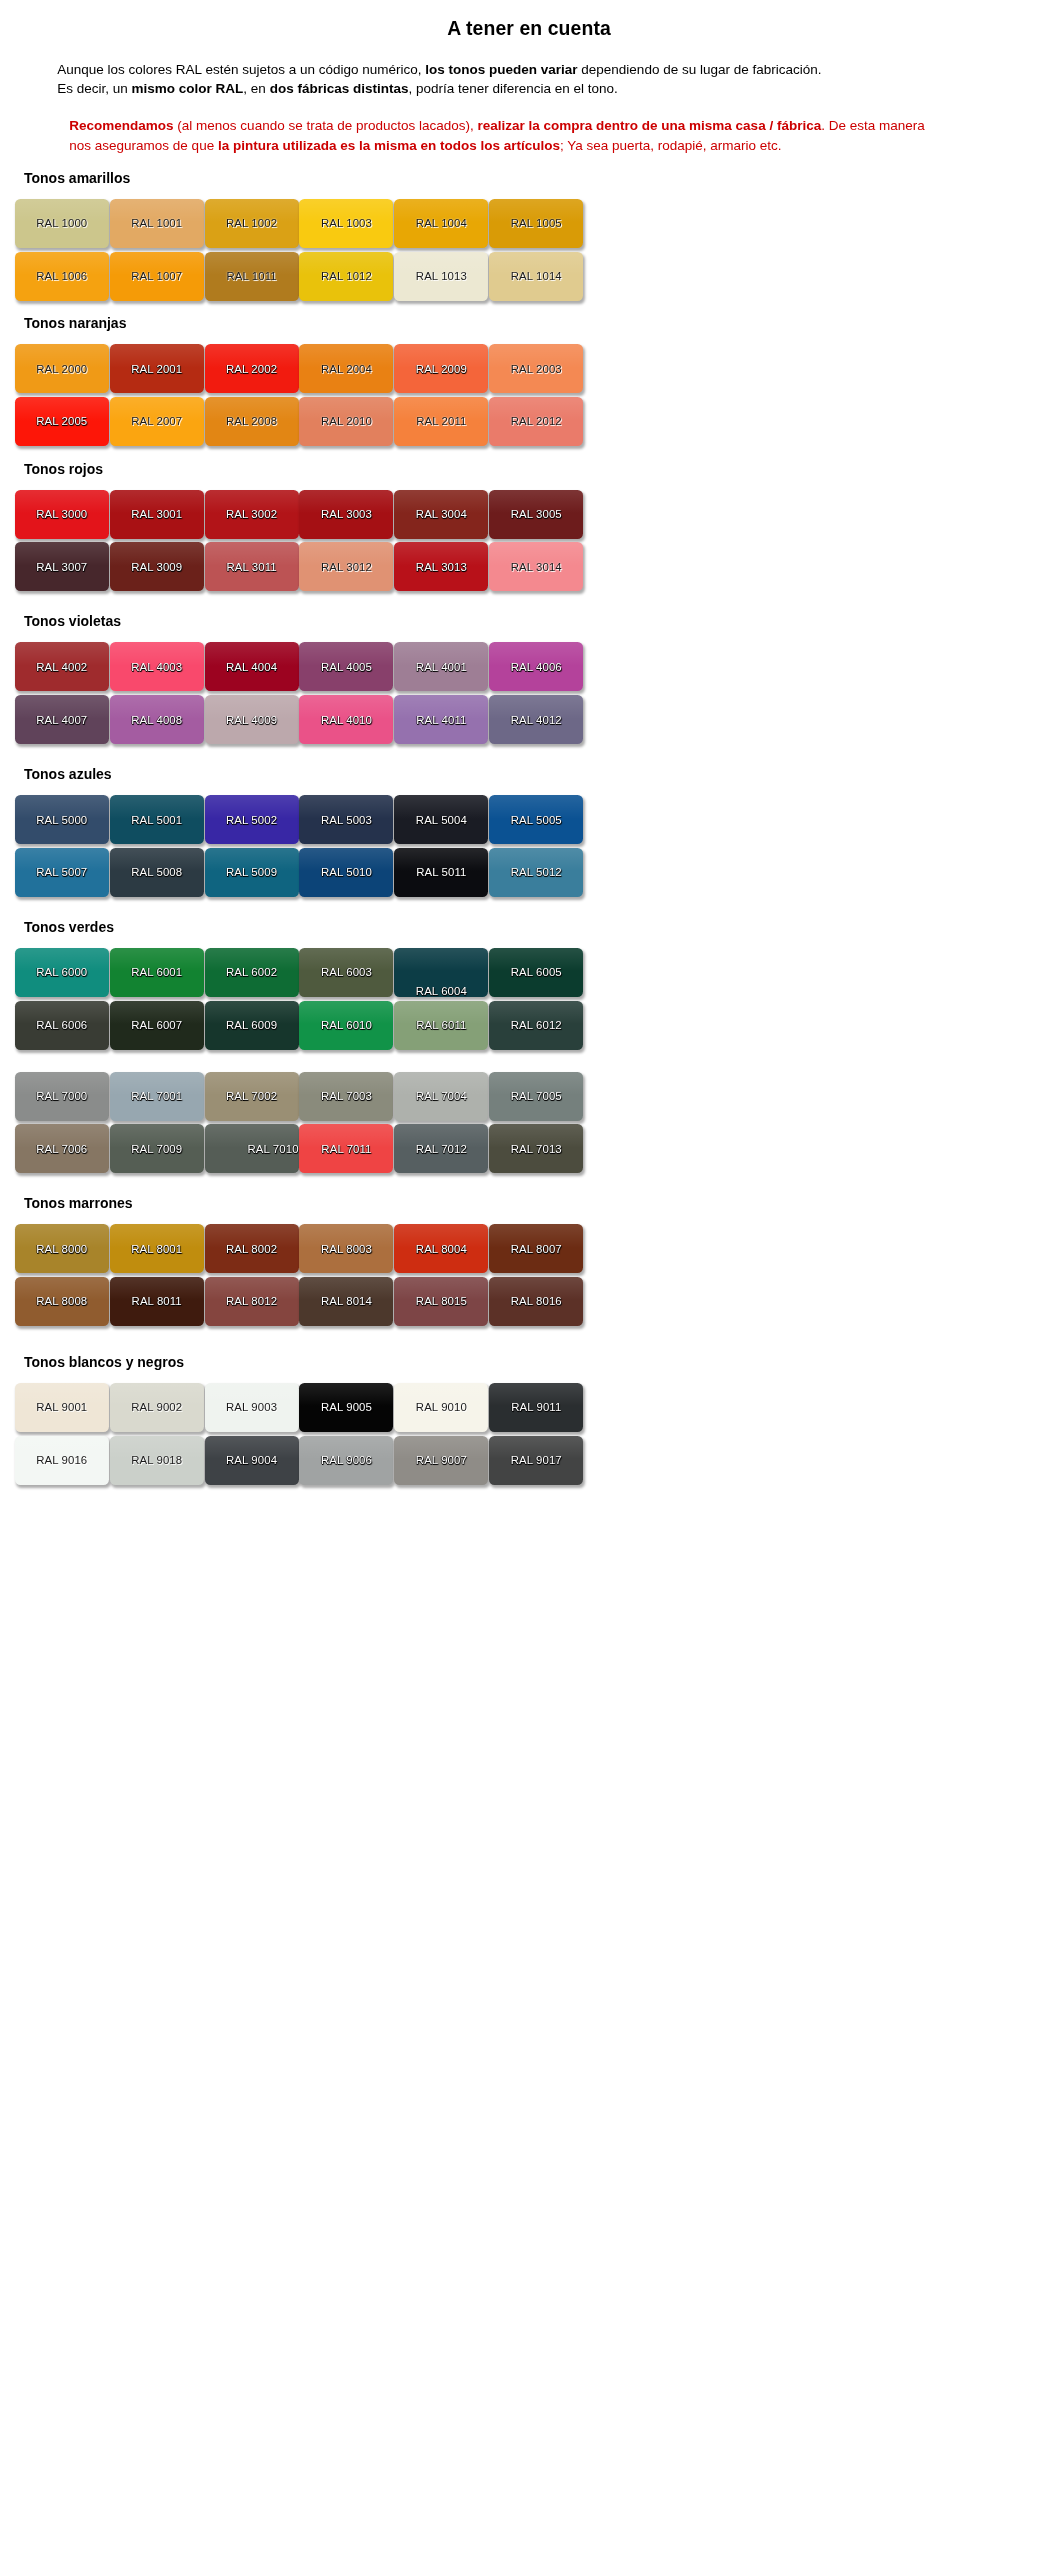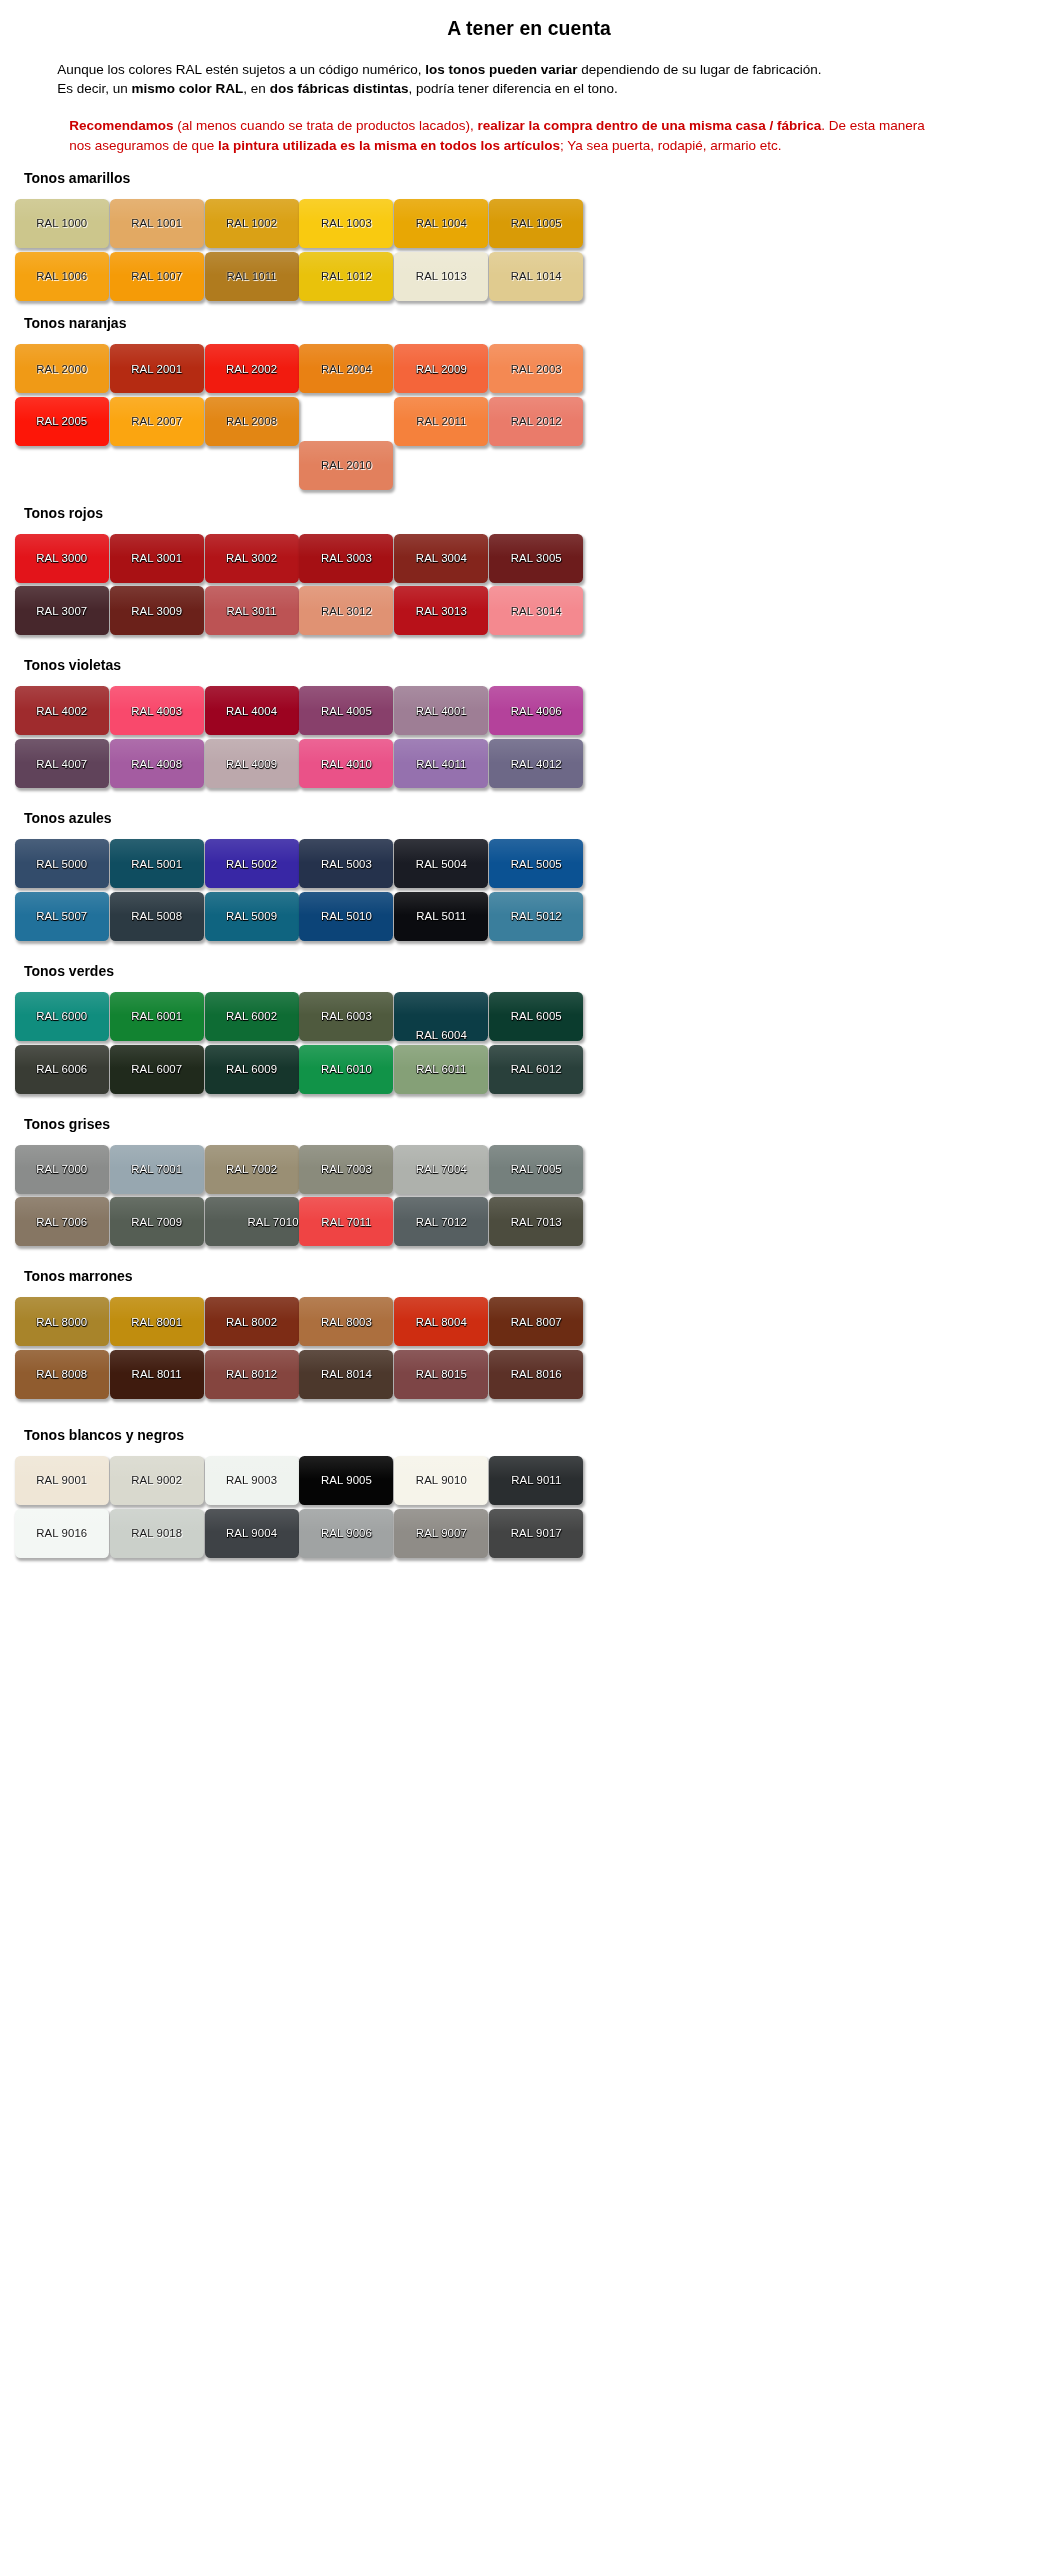--- a/index.html
+++ b/index.html
@@ -196,21 +196,21 @@
           </div>
           <div class="swatch" style="background: rgb(253, 22, 8);">
             <span class="swatch-label on-dark">RAL 2005</span>
           </div>
           <div class="swatch" style="background: rgb(251, 165, 16);">
             <span class="swatch-label on-light">RAL 2007</span>
           </div>
           <div class="swatch" style="background: rgb(226, 134, 20);">
             <span class="swatch-label on-light">RAL 2008</span>
           </div>
-          <div class="swatch" style="background: rgb(226, 128, 93); margin-top: 44px;">
+          <div class="swatch" style="background: rgb(226, 128, 93);">
             <span class="swatch-label on-light">RAL 2010</span>
           </div>
           <div class="swatch" style="background: rgb(245, 129, 60);">
             <span class="swatch-label on-light">RAL 2011</span>
           </div>
           <div class="swatch" style="background: rgb(234, 123, 106);">
             <span class="swatch-label on-light">RAL 2012</span>
           </div>
         </div>
       </div>
@@ -372,21 +372,20 @@
           </div>
           <div class="swatch" style="background: rgb(133, 160, 119);">
             <span class="swatch-label on-dark">RAL 6011</span>
           </div>
           <div class="swatch" style="background: rgb(41, 64, 59);">
             <span class="swatch-label on-dark">RAL 6012</span>
           </div>
         </div>
       </div>
       <div class="section sec-grises">
-        <div class="section-title">Tonos grises</div>
         <div class="swatch-grid">
           <div class="swatch" style="background: rgb(138, 140, 139);">
             <span class="swatch-label on-dark">RAL 7000</span>
           </div>
           <div class="swatch" style="background: rgb(151, 167, 176);">
             <span class="swatch-label on-dark">RAL 7001</span>
           </div>
           <div class="swatch" style="background: rgb(154, 143, 116);">
             <span class="swatch-label on-dark">RAL 7002</span>
           </div>

